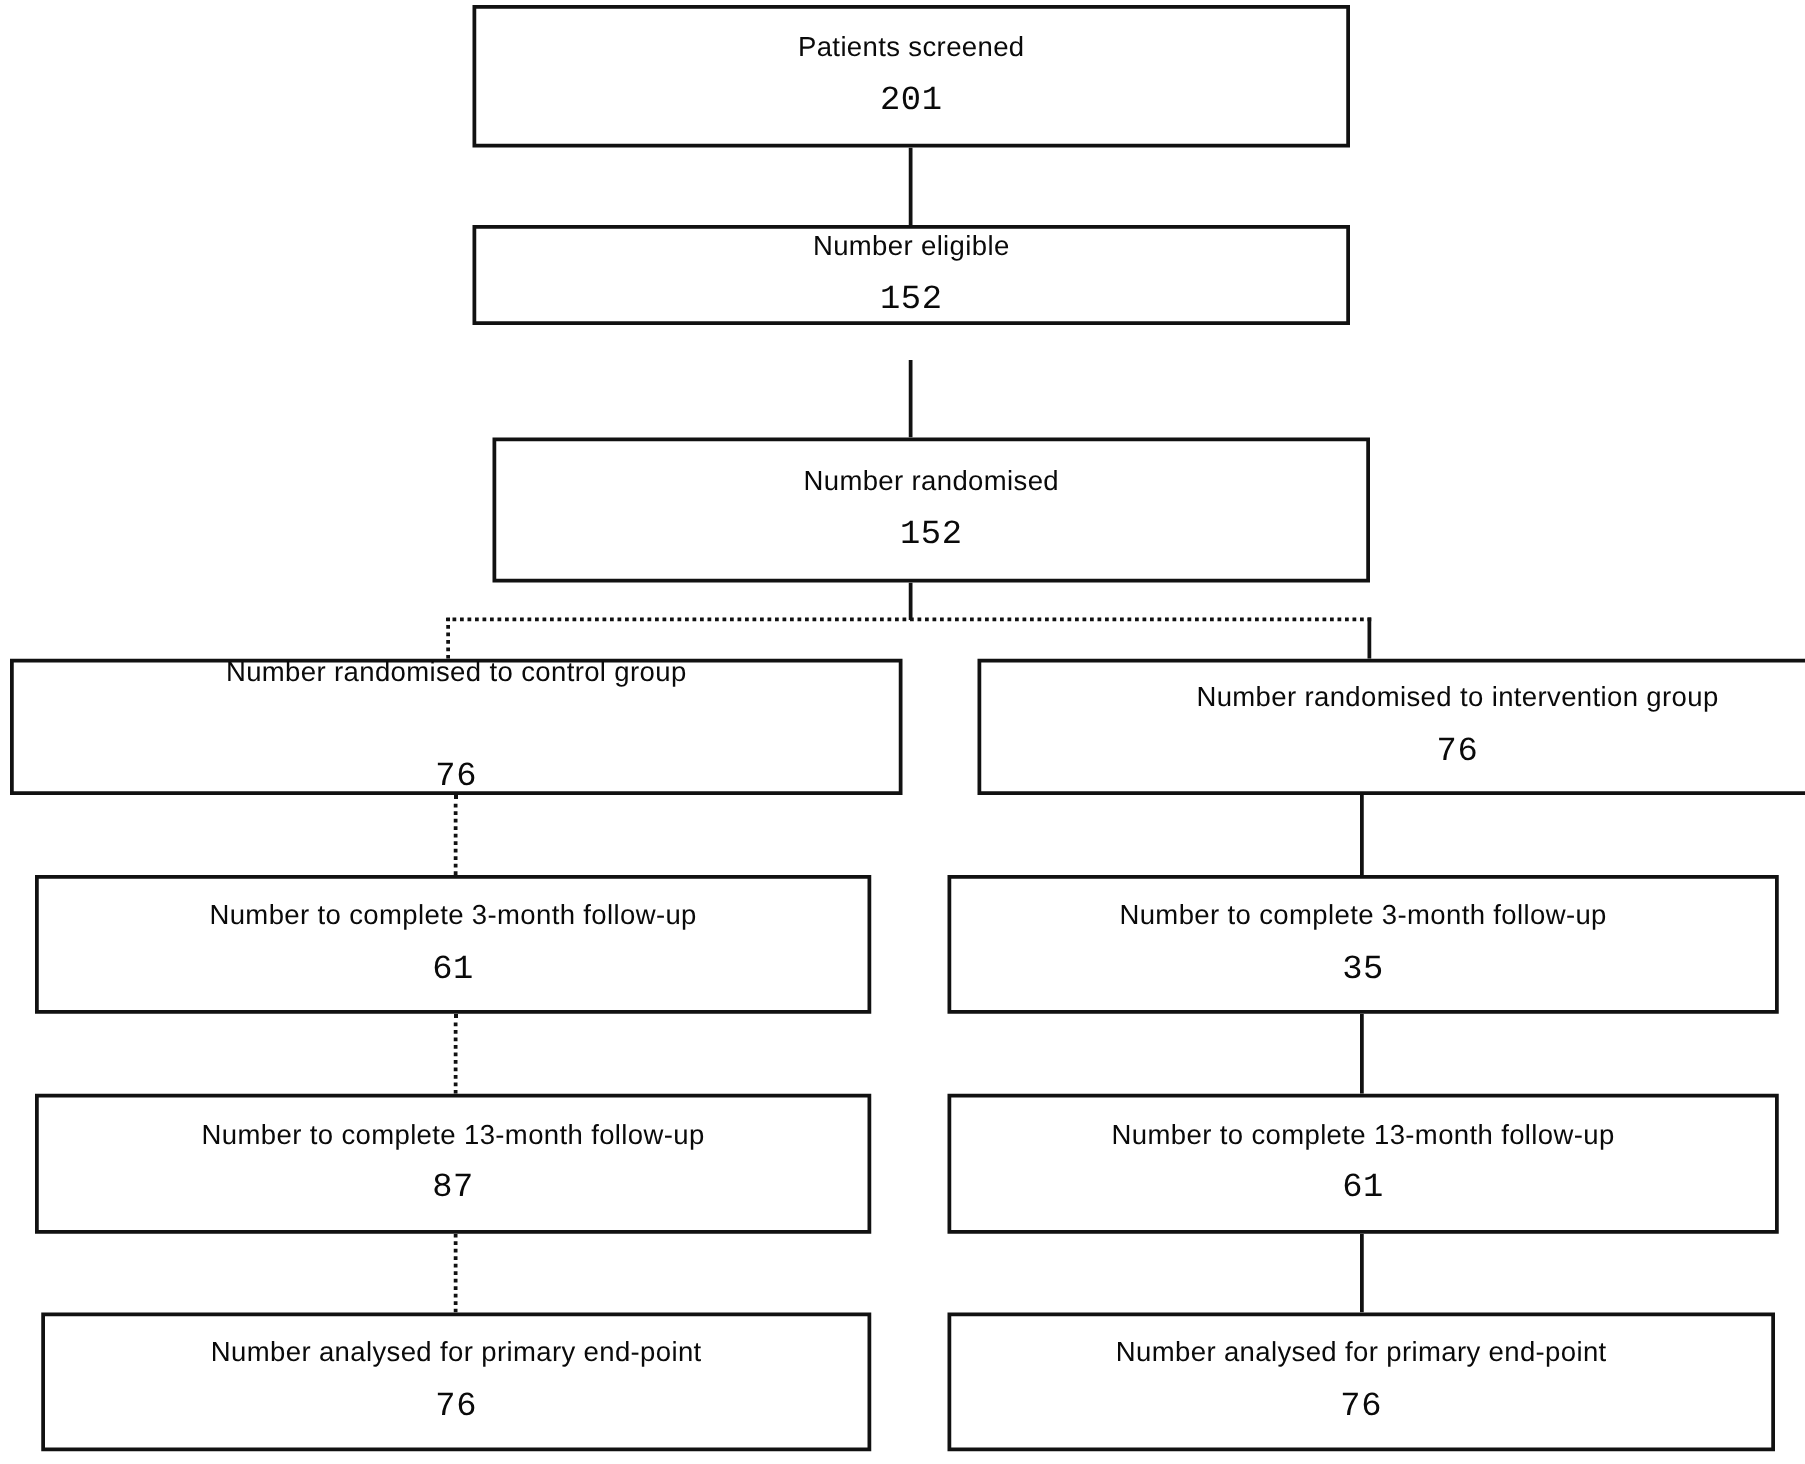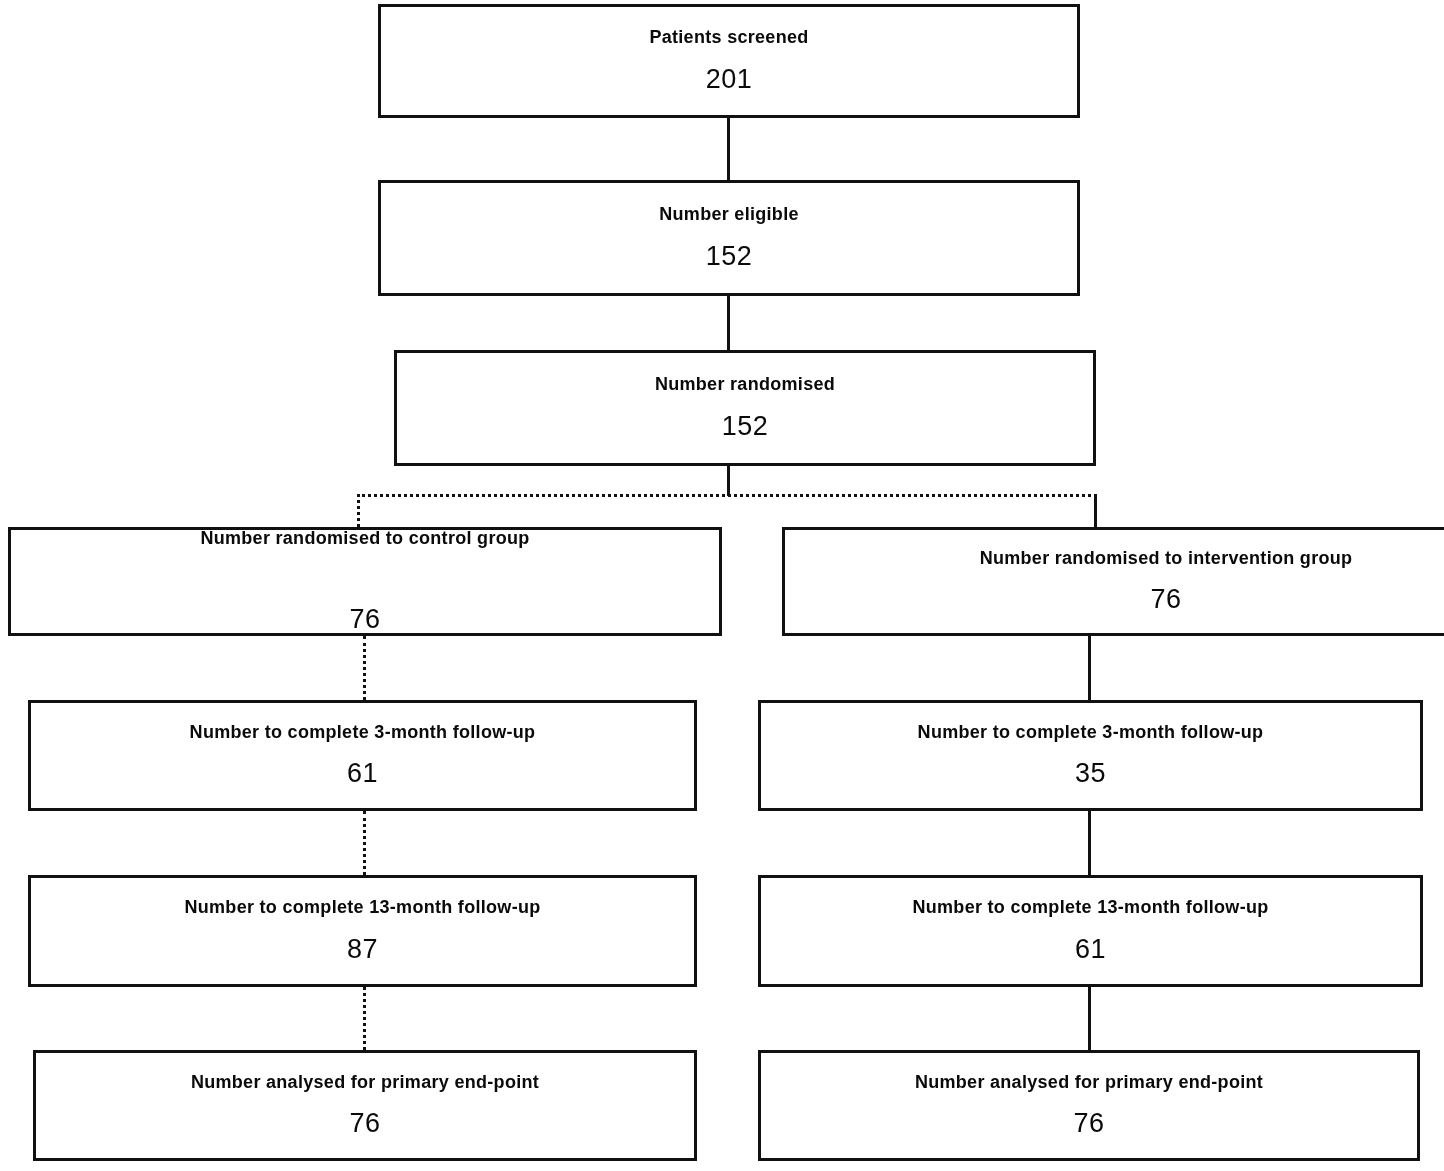--- a/index.html
+++ b/index.html
@@ -24,32 +24,32 @@
     box-sizing: border-box;
     border: 3px solid #111111;
     background: #ffffff;
     display: flex;
     flex-direction: column;
     align-items: center;
     justify-content: center;
     z-index: 3;
   }
   .node .label {
-    font-size: 18px;
+    font-size: 22px;
     line-height: 1.15;
     letter-spacing: 0.3px;
     white-space: nowrap;
-    font-weight: bold;
   }
   .node .count {
     font-size: 27px;
     line-height: 1.15;
     margin-top: 16px;
     text-align: right;
     letter-spacing: 0.5px;
+    font-family: Liberation Mono, monospace;
   }
 
   
   .conn {
     position: absolute;
     z-index: 1;
   }
   .conn.v-solid {
     width: 0;
     border-left: 3px solid #111111;
@@ -86,21 +86,21 @@
 
   <div class="conn v-solid" style="left:1088px; top:636px; height:64px;"></div>
   <div class="conn v-solid" style="left:1088px; top:811px; height:64px;"></div>
   <div class="conn v-solid" style="left:1088px; top:987px; height:63px;"></div>
 
   <div class="node" style="left:378px; top:4px; width:702px; height:114px;">
     <div class="label">Patients screened</div>
     <div class="count">201</div>
   </div>
 
-  <div class="node" style="left:378px; top:180px; width:702px; height:116px;">
+  <div class="node" style="left:378px; top:180px; width:702px; height:80px;">
     <div class="label">Number eligible</div>
     <div class="count">152</div>
   </div>
 
   <div class="node" style="left:378px; top:350px; width:702px; height:116px;margin-left:16px;">
     <div class="label">Number randomised</div>
     <div class="count">152</div>
   </div>
 
   <div class="node" style="left:8px; top:527px; width:714px; height:109px;gap:40px;">

